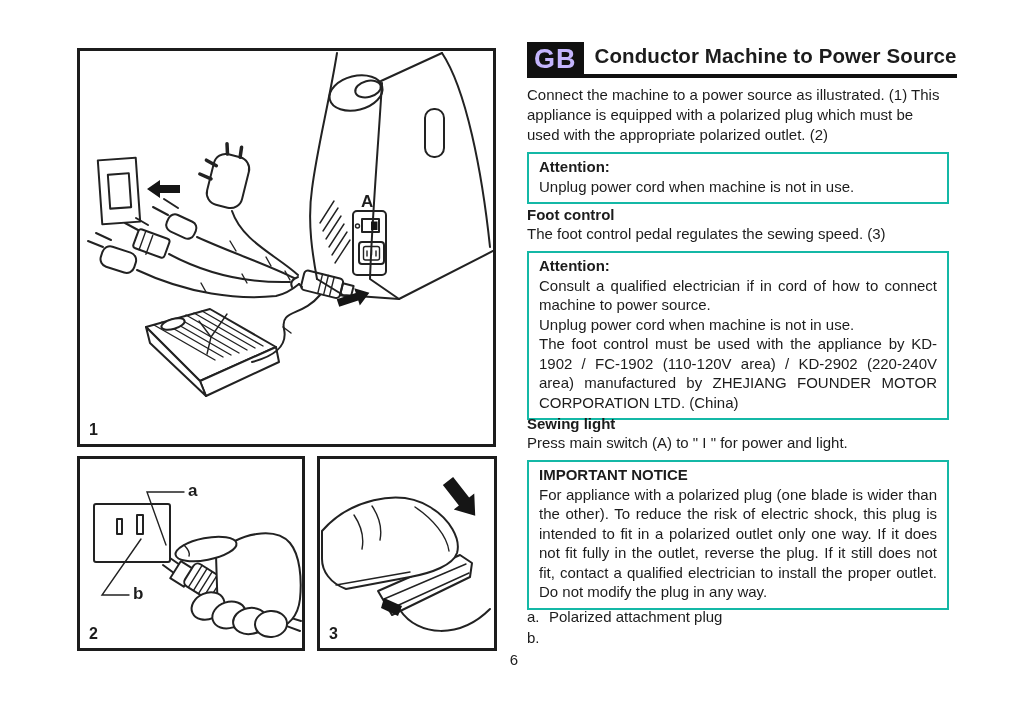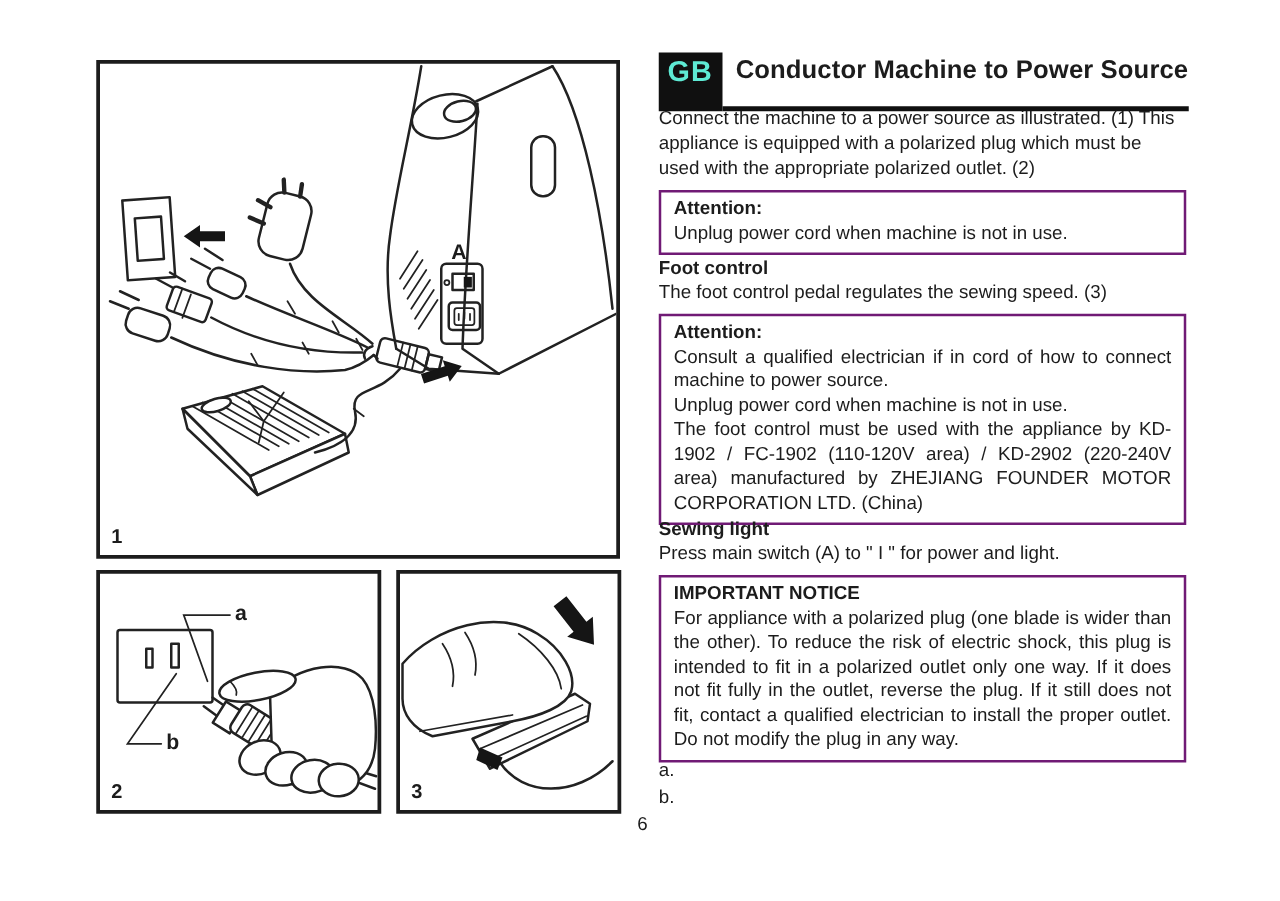--- a/index.html
+++ b/index.html
@@ -12,31 +12,31 @@
   #fig1 { left:77px;  top:48px;  width:419px; height:399px; }
   #fig2 { left:77px;  top:456px; width:228px; height:195px; }
   #fig3 { left:317px; top:456px; width:180px; height:195px; }
   .figlabel { position:absolute; left:9px; bottom:5px; font-weight:bold; font-size:16px; }
   .fig-annot { position:absolute; font-weight:bold; font-size:17px; }
   svg { display:block; }
 
   .rightcol-block { position:absolute; left:527px; width:422px; }
   .header { top:42px; display:flex; align-items:stretch; }
   .badge {
-    background:#101010; color:#5eead4; font-weight:bold; font-size:23px;
-    padding:2px 7px 18px; letter-spacing:1px; align-self:flex-start;
+    background:#101010; color:#c4b5fd; font-weight:bold; font-size:27px;
+    padding:2px 7px 3px; letter-spacing:1px; align-self:flex-start;
   }
   .title-wrap {
     flex:1; border-bottom:4px solid #101010; padding:2px 0 5px 11px;
     font-size:20.5px; font-weight:bold; letter-spacing:0.1px; white-space:nowrap;
   }
   .body-text { font-size:15px; line-height:20px; }
   .intro { top:85px; }
   .noticebox {
-    border:2px solid #701a75; padding:3px 10px 6px; font-size:15px; line-height:19.5px;
+    border:2px solid #14b8a6; padding:3px 10px 6px; font-size:15px; line-height:19.5px;
   }
   #attention1 { top:152px; }
   #attention2 { top:251px; }
   #important  { top:460px; }
   .noticebox .bold-title { font-weight:bold; }
   .just { text-align:justify; }
   .section-head { font-weight:bold; font-size:15px; line-height:19px; }
   #footcontrol { top:205px; }
   #sewinglight { top:414px; }
   #notes { top:606px; font-size:15px; line-height:21px; }
@@ -241,20 +241,21 @@
   </div>
 
   <div class="rightcol-block" id="sewinglight">
     <div class="section-head">Sewing light</div>
     <div class="body-text">Press main switch (A) to " I " for power and light.</div>
   </div>
 
   <div class="rightcol-block" id="notes">
     <div class="note-row">
       <span class="note-marker">a.</span>
+      <span>Polarized attachment plug</span>
     </div>
     <div class="note-row">
       <span class="note-marker">b.</span>
     </div>
   </div>
 
   <div class="pagenum">6</div>
 </div>
 
 </body></html>

